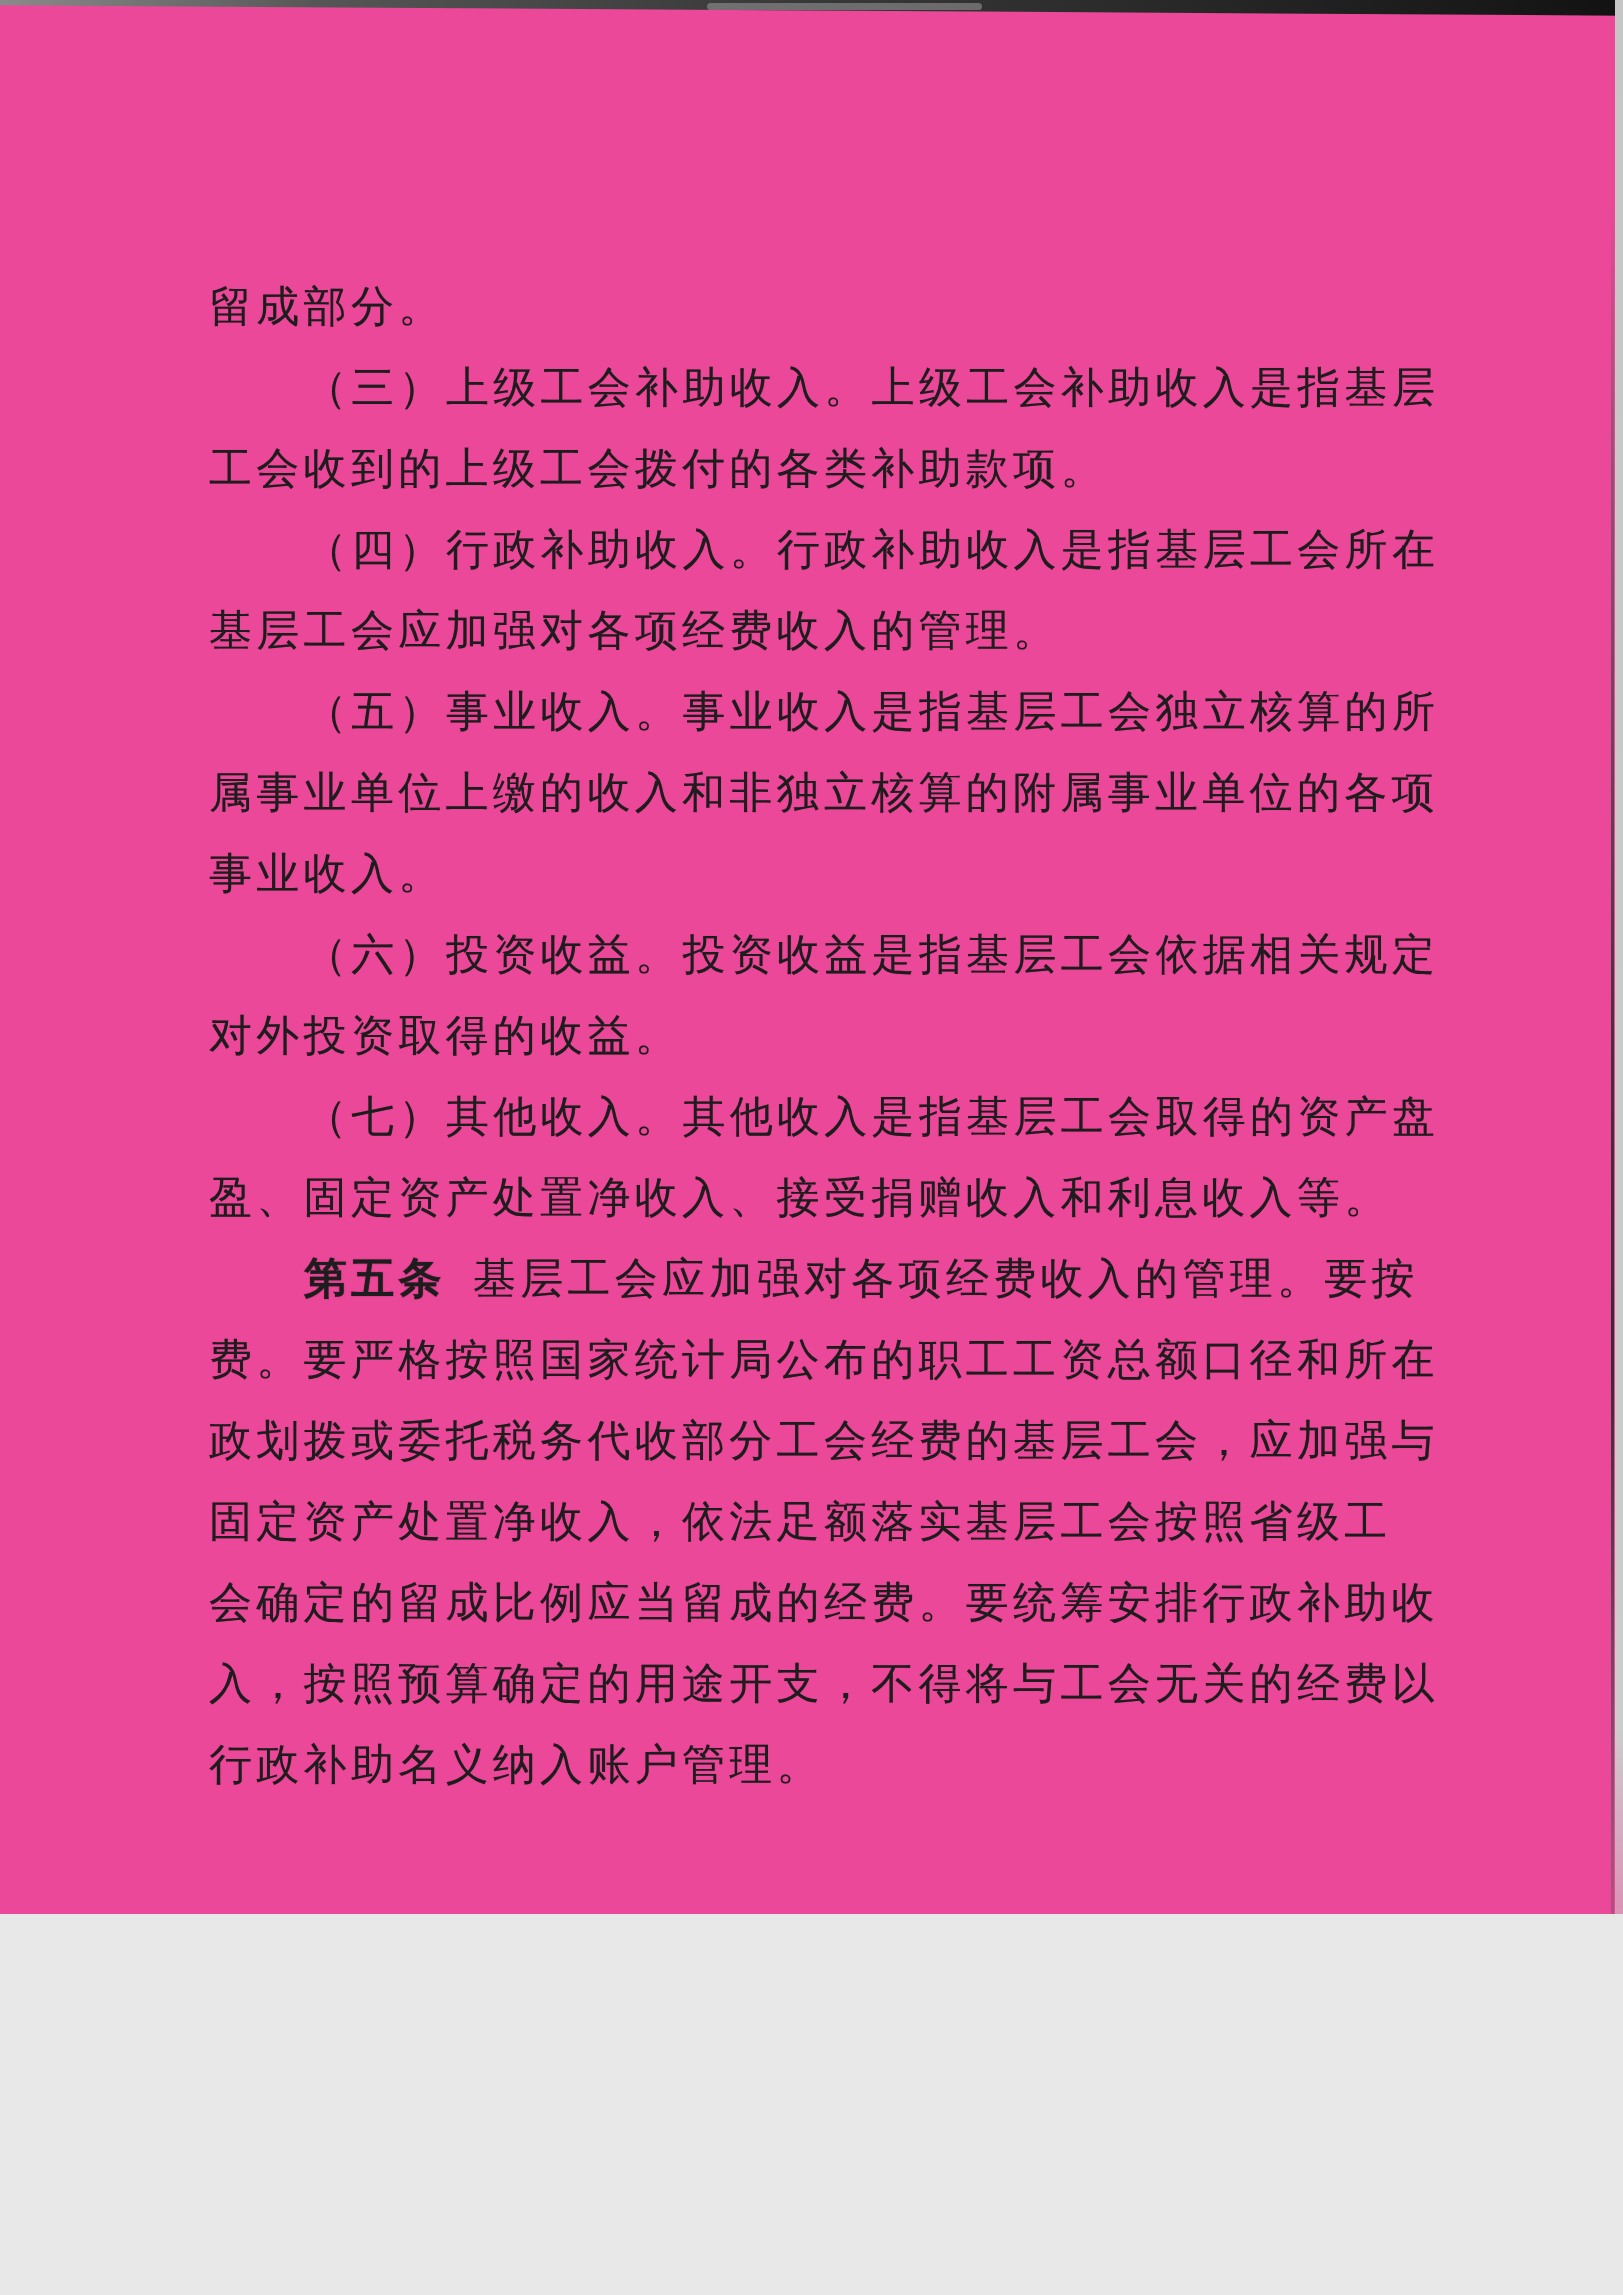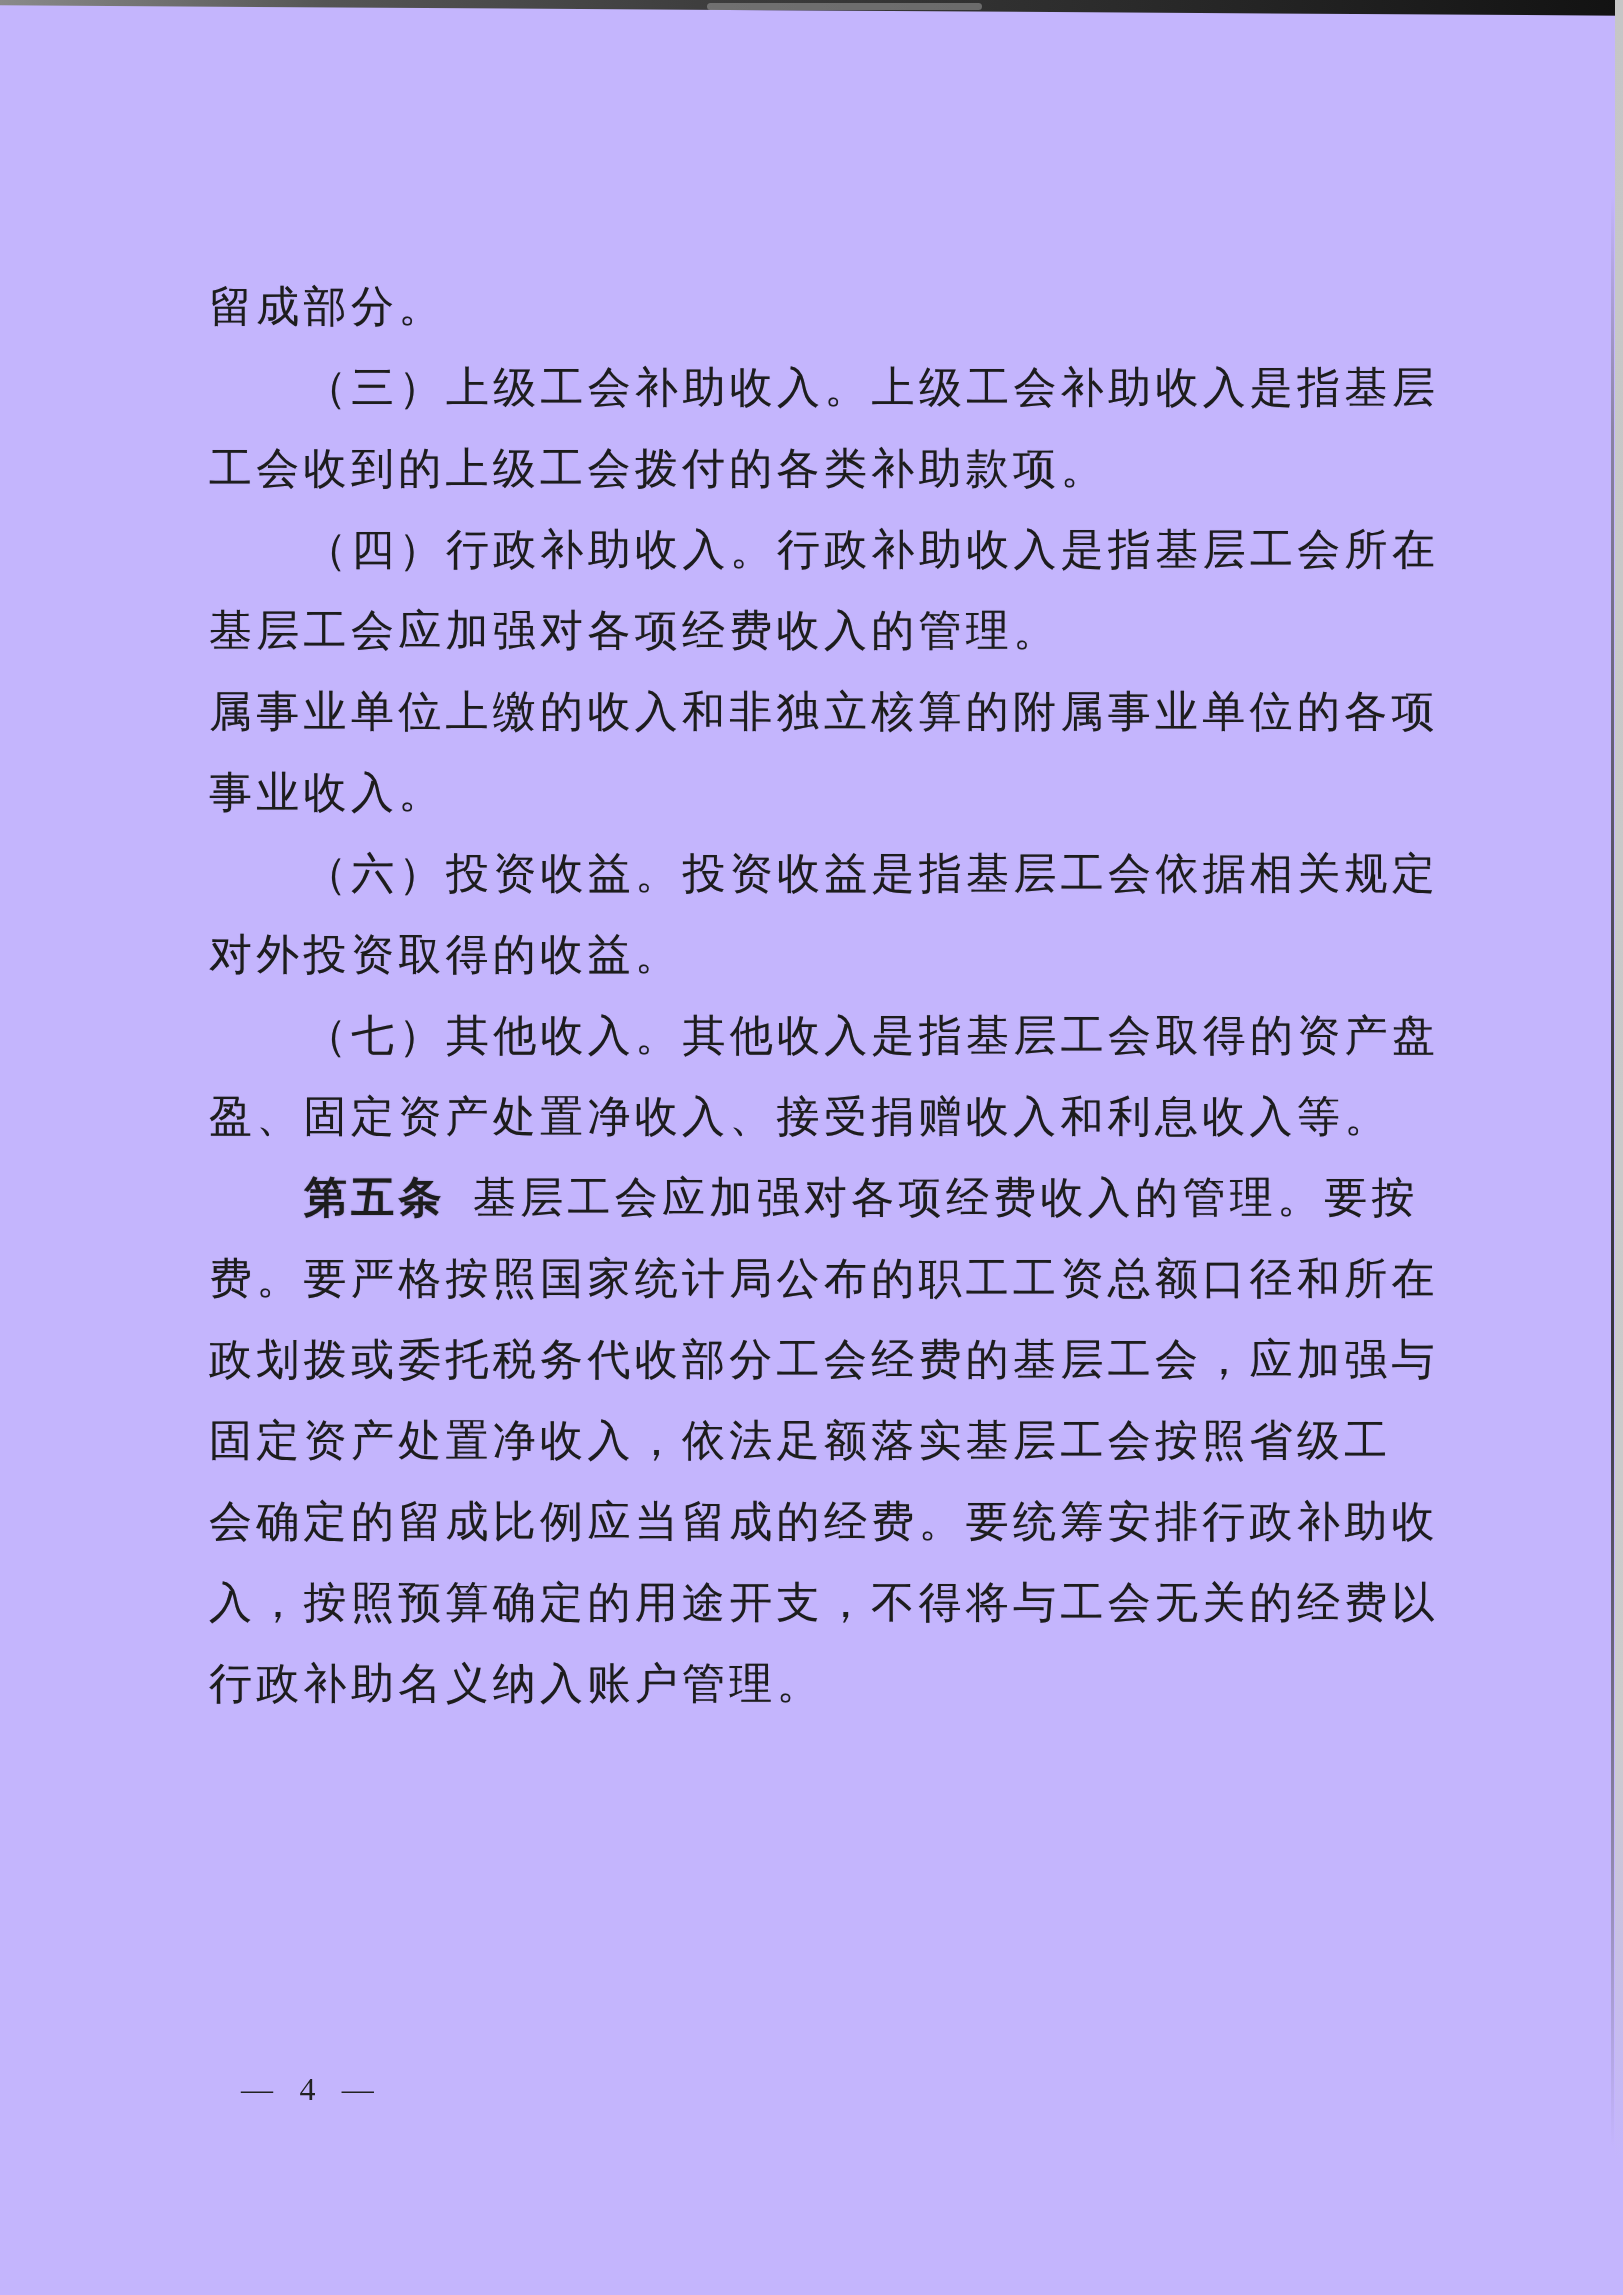--- a/index.html
+++ b/index.html
@@ -3,22 +3,22 @@
 <meta charset="utf-8">
 <style>
   html, body {
     margin: 0;
     padding: 0;
     background: #e8e8e8;
   }
   .page {
     position: relative;
     width: 1623px;
-    height: 2295px;
-    background: #c4b5fd;
+    height: 1914px;
+    background: #ec4899;
     overflow: hidden;
     font-family: "Liberation Serif", "DejaVu Serif", serif;
     color: #1d1d1d;
   }
 
   
   .scan-top-band {
     position: absolute;
     top: 0; left: 0;
     width: 100%;
@@ -101,20 +101,21 @@
   <div class="scan-top-smudge"></div>
   <div class="scan-right-strip"></div>
   <div class="scan-right-line"></div>
 
   <div class="text-block">
     <div class="doc-line">留成部分。</div>
     <div class="doc-line indent">（三）上级工会补助收入。上级工会补助收入是指基层</div>
     <div class="doc-line">工会收到的上级工会拨付的各类补助款项。</div>
     <div class="doc-line indent">（四）行政补助收入。行政补助收入是指基层工会所在</div>
     <div class="doc-line">基层工会应加强对各项经费收入的管理。</div>
+    <div class="doc-line indent">（五）事业收入。事业收入是指基层工会独立核算的所</div>
     <div class="doc-line">属事业单位上缴的收入和非独立核算的附属事业单位的各项</div>
     <div class="doc-line">事业收入。</div>
     <div class="doc-line indent">（六）投资收益。投资收益是指基层工会依据相关规定</div>
     <div class="doc-line">对外投资取得的收益。</div>
     <div class="doc-line indent">（七）其他收入。其他收入是指基层工会取得的资产盘</div>
     <div class="doc-line">盈、固定资产处置净收入、接受捐赠收入和利息收入等。</div>
     <div class="doc-line indent">
       <span class="article-label">第五条</span><span>基层工会应加强对各项经费收入的管理。要按</span>
     </div>
     <div class="doc-line">费。要严格按照国家统计局公布的职工工资总额口径和所在</div>

